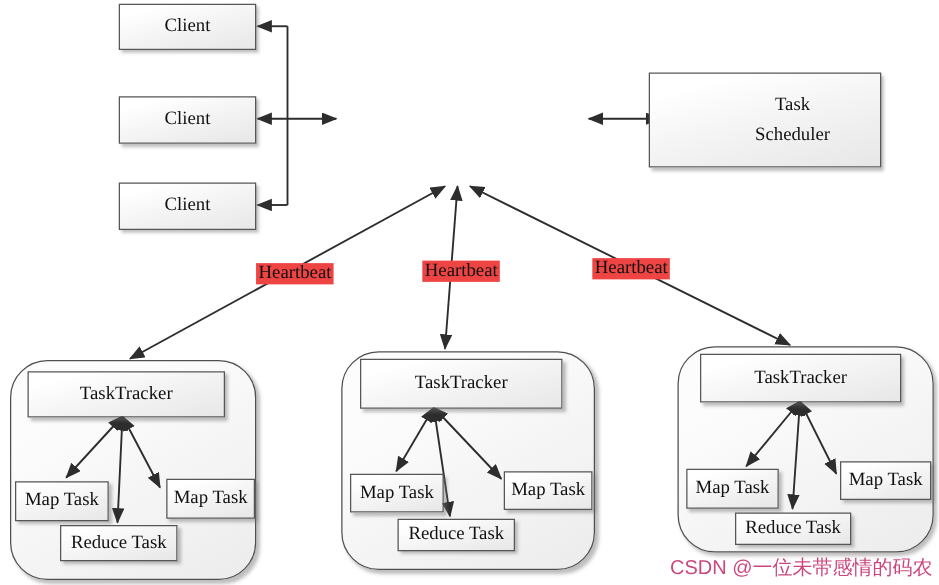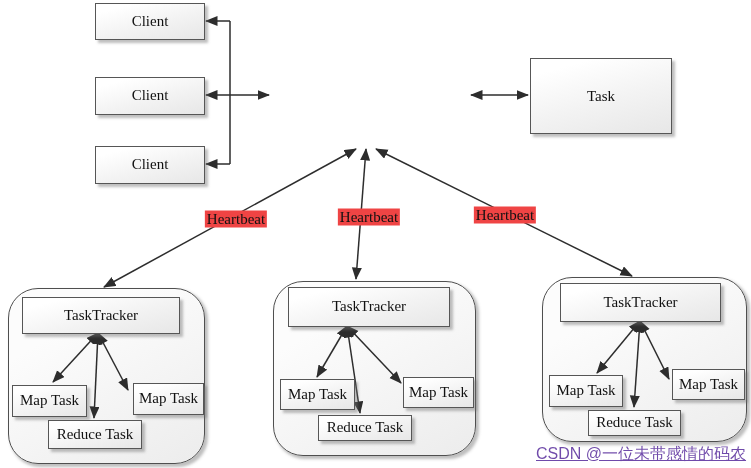--- a/index.html
+++ b/index.html
@@ -70,22 +70,23 @@
       <line x1="640" y1="321" x2="634" y2="407" marker-start="url(#ahs)" marker-end="url(#ah)"></line>
       <line x1="640" y1="321" x2="669" y2="379" marker-start="url(#ahs)" marker-end="url(#ah)"></line>
     </g>
   </svg>
 
   <div class="box" style="left:95px;top:3px;width:108px;height:35px;">Client</div>
   <div class="box" style="left:95px;top:77px;width:108px;height:36px;">Client</div>
   <div class="box" style="left:95px;top:146px;width:108px;height:36px;">Client</div>
 
 
-  <div class="box sched" style="left:530px;top:58px;width:140px;height:74px;">
+  <div class="box sched" style="left:519px;top:58px;width:140px;height:74px;padding-left:44px;">
     <span>Task</span>
+    <span>Scheduler</span>
   </div>
 
   <div class="hb" style="left:236px;top:219px;">Heartbeat</div>
   <div class="hb" style="left:369px;top:217px;">Heartbeat</div>
   <div class="hb" style="left:505px;top:215px;">Heartbeat</div>
 
   <div class="group" style="left:8px;top:288px;width:195px;height:174px;"></div>
   <div class="box" style="left:22px;top:297px;width:156px;height:35px;">TaskTracker</div>
   <div class="box" style="left:12px;top:385px;width:73px;height:30px;">Map Task</div>
   <div class="box" style="left:133px;top:383px;width:69px;height:30px;">Map Task</div>
@@ -96,15 +97,15 @@
   <div class="box" style="left:280px;top:379px;width:73px;height:29px;">Map Task</div>
   <div class="box" style="left:403px;top:377px;width:69px;height:29px;">Map Task</div>
   <div class="box" style="left:318px;top:415px;width:92px;height:24px;">Reduce Task</div>
 
   <div class="group" style="left:542px;top:277px;width:203px;height:163px;"></div>
   <div class="box" style="left:560px;top:283px;width:159px;height:37px;">TaskTracker</div>
   <div class="box" style="left:549px;top:375px;width:72px;height:30px;">Map Task</div>
   <div class="box" style="left:672px;top:369px;width:71px;height:29px;">Map Task</div>
   <div class="box" style="left:588px;top:410px;width:91px;height:24px;">Reduce Task</div>
 
-  <div class="watermark" style="left: 536px; top: 444px; opacity: 0.8; color: #4c1d95; text-decoration: underline;">CSDN @一位未带感情的码农</div>
+  <div class="watermark" style="left: 536px; top: 444px; opacity: 0.8; color: #be185d;">CSDN @一位未带感情的码农</div>
 
 </div>
 
 </body></html>

